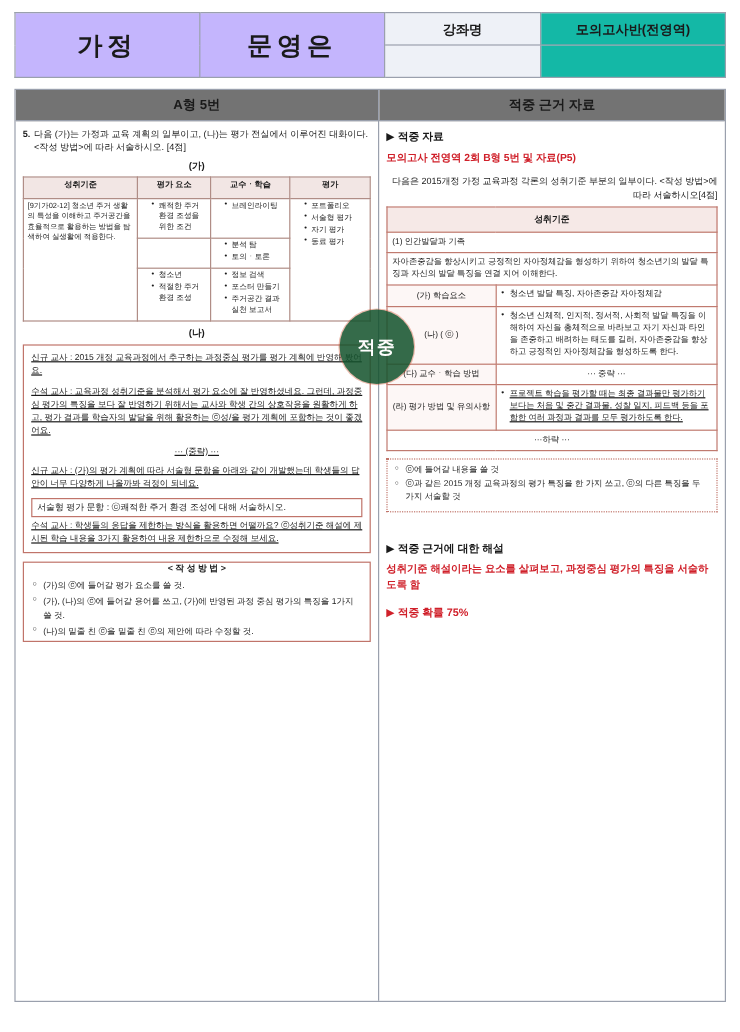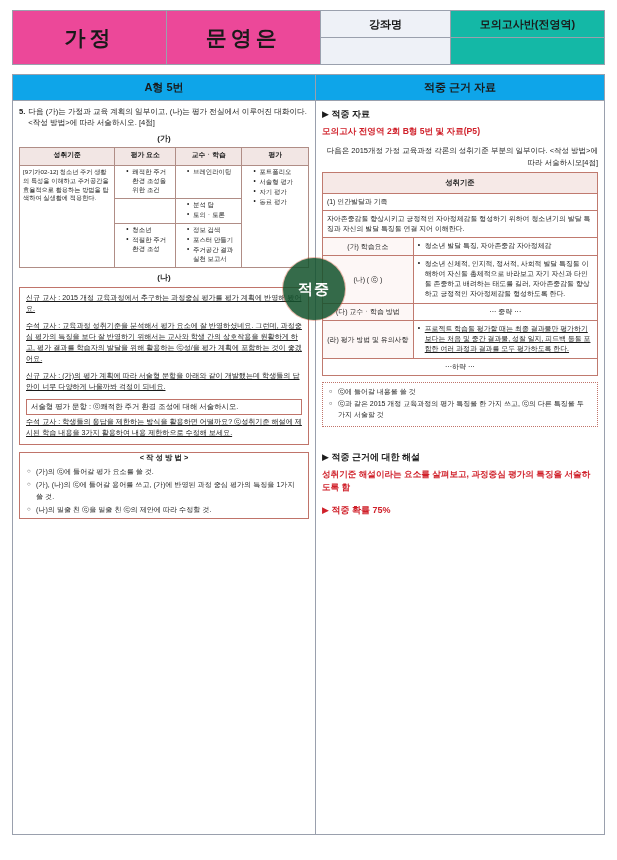--- a/index.html
+++ b/index.html
@@ -7,33 +7,33 @@
     width:617px;height:860px;
     background:#ffffff;
     font-family:"Liberation Sans","DejaVu Sans",sans-serif;
     color:#1a1a1a;
     -webkit-font-smoothing:antialiased;
   }
   .page{position:relative;width:617px;height:860px;box-sizing:border-box;padding:10px 12px;}
 
   
   .hdr{width:100%;border-collapse:collapse;table-layout:fixed;}
-  .hdr td{border:1px solid #9aa0ad;background:#ec4899;text-align:center;vertical-align:middle;}
+  .hdr td{border:1px solid #9aa0ad;background:#c4b5fd;text-align:center;vertical-align:middle;}
   .hdr .big{font-size:21px;font-weight:bold;letter-spacing:4px;height:48px;}
   .hdr .lbl{font-size:11px;font-weight:bold;height:24px;background:#eef1f7;}
   .hdr .val{font-size:11px;font-weight:bold;height:24px;background:#14b8a6;}
 
   
   .main{margin-top:9px;border:1px solid #9aa0ad;display:flex;height:761px;box-sizing:border-box;}
   .col{box-sizing:border-box;overflow:hidden;}
   .col.left{width:305px;border-right:1px solid #9aa0ad;}
   .col.right{width:290px;}
   .coltitle{
     font-size:11px;font-weight:bold;text-align:center;
-    padding:5px 0 5px;border-bottom:1px solid #9aa0ad;background:#0ea5e9;
+    padding:5px 0 5px;border-bottom:1px solid #9aa0ad;background:#737373;
   }
   .colbody{padding:5px 6px;font-size:7.4px;line-height:1.45;}
 
   
   .qline{display:flex;gap:3px;font-size:7.6px;line-height:1.5;}
   .qnum{font-weight:bold;}
   .center{text-align:center;font-weight:bold;font-size:8px;margin:4px 0 3px;}
 
   .gtable{width:100%;border-collapse:collapse;table-layout:fixed;margin-bottom:3px;}
   .gtable th,.gtable td{border:1px solid #b08d86;padding:2px 3px;vertical-align:top;font-size:6.4px;line-height:1.4;}
@@ -184,20 +184,21 @@
             </td>
           </tr>
         </tbody>
           </table>
 
         <div class="center">(나)</div>
 
         <div class="dialog">
           <p>신규 교사 : 2015 개정 교육과정에서 추구하는 과정중심 평가를 평가 계획에 반영해 봤어요.</p>
           <p>수석 교사 : 교육과정 성취기준을 분석해서 평가 요소에 잘 반영하셨네요. 그런데, 과정중심 평가의 특징을 보다 잘 반영하기 위해서는 교사와 학생 간의 상호작용을 원활하게 하고, 평가 결과를 학습자의 발달을 위해 활용하는 ⓒ성/을 평가 계획에 포함하는 것이 좋겠어요.</p>
+          <p class="mid">··· (중략) ···</p>
           <p>신규 교사 : (가)의 평가 계획에 따라 서술형 문항을 아래와 같이 개발했는데 학생들의 답안이 너무 다양하게 나올까봐 걱정이 되네요.</p>
           <span class="boxline">서술형 평가 문항 : ⓒ쾌적한 주거 환경 조성에 대해 서술하시오.</span>
           <p>수석 교사 : 학생들의 응답을 제한하는 방식을 활용하면 어떨까요? ⓒ성취기준 해설에 제시된 학습 내용을 3가지 활용하여 내용 제한하으로 수정해 보세요.</p>
         </div>
 
         <div class="howto">
           <div class="ttl">&lt; 작 성 방 법 &gt;</div>
           <ul style="margin:0;padding:0;">
             <li>(가)의 ⓒ에 들어갈 평가 요소를 쓸 것.</li>
             <li>(가), (나)의 ⓒ에 들어갈 용어를 쓰고, (가)에 반영된 과정 중심 평가의 특징을 1가지 쓸 것.</li>

